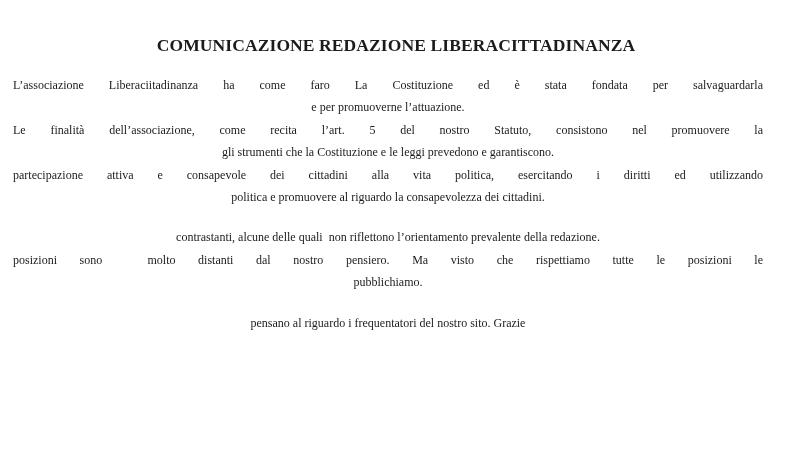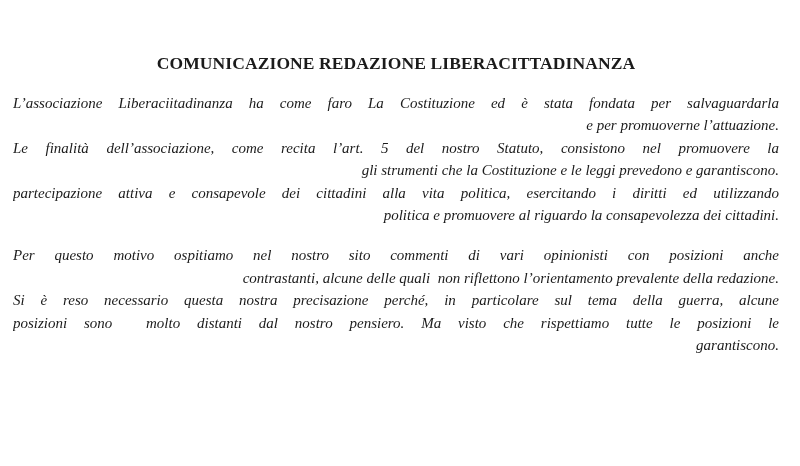--- a/index.html
+++ b/index.html
@@ -11,71 +11,69 @@
     width: 800px;
     height: 466px;
     overflow: hidden;
     font-family: "Liberation Serif", "DejaVu Serif", serif;
     color: #1b1b1b;
   }
   .page {
     box-sizing: border-box;
     width: 800px;
     height: 418px;
-    padding: 52px 21px 0 13px;
+    padding: 34px 21px 0 13px;
     background: #ffffff;
   }
   .title {
     font-size: 17.5px;
     font-weight: bold;
     line-height: 22px;
     text-align: center;
     margin: 0 0 18px 0;
     letter-spacing: 0.1px;
   }
   .block {
-    margin: 0 0 18px 0;
-    font-size: 15px;
-    font-style: italic;
+    margin: 0 16px 18px 0;
+    font-size: 12px;
   }
   .block:last-child { margin-bottom: 0; }
   .line {
     line-height: 22.4px;
     overflow: hidden;
   }
   
   .jl {
     text-align: justify;
     text-align-last: justify;
   }
   
   .el {
-    text-align: right;
+    text-align: center;
   }
 </style>
 </head>
 <body>
 
 <div class="page">
 
   <h1 class="title">COMUNICAZIONE REDAZIONE LIBERACITTADINANZA</h1>
 
   <div class="block">
     <div class="line jl">L’associazione Liberaciitadinanza ha come faro La Costituzione ed è stata fondata per salvaguardarla</div>
     <div class="line el">e per promuoverne l’attuazione.</div>
     <div class="line jl">Le finalità dell’associazione, come recita l’art. 5 del nostro Statuto, consistono nel promuovere la</div>
     <div class="line el">gli strumenti che la Costituzione e le leggi prevedono e garantiscono.</div>
     <div class="line jl">partecipazione attiva e consapevole dei cittadini alla vita politica, esercitando i diritti ed utilizzando</div>
     <div class="line el">politica e promuovere al riguardo la consapevolezza dei cittadini.</div>
   </div>
 
   <div class="block">
-    <div class="line jl">Per questo motivo ospitiamo nel nostro sito commenti di vari opinionisti con posizioni anche</div>
     <div class="line el">contrastanti, alcune delle quali&nbsp; non riflettono l’orientamento prevalente della redazione.</div>
-    <div class="line jl">Si è reso necessario questa nostra precisazione perché, in particolare sul tema della guerra, alcune</div>
     <div class="line jl">posizioni sono&nbsp; molto distanti dal nostro pensiero. Ma visto che rispettiamo tutte le posizioni le</div>
-    <div class="line el">garantiscono.</div>
+    <div class="line el">pubblichiamo.</div>
   </div>
 
   <div class="block">
+    <div class="line el">pensano al riguardo i frequentatori del nostro sito. Grazie</div>
   </div>
 
 </div>
 
 </body></html>

